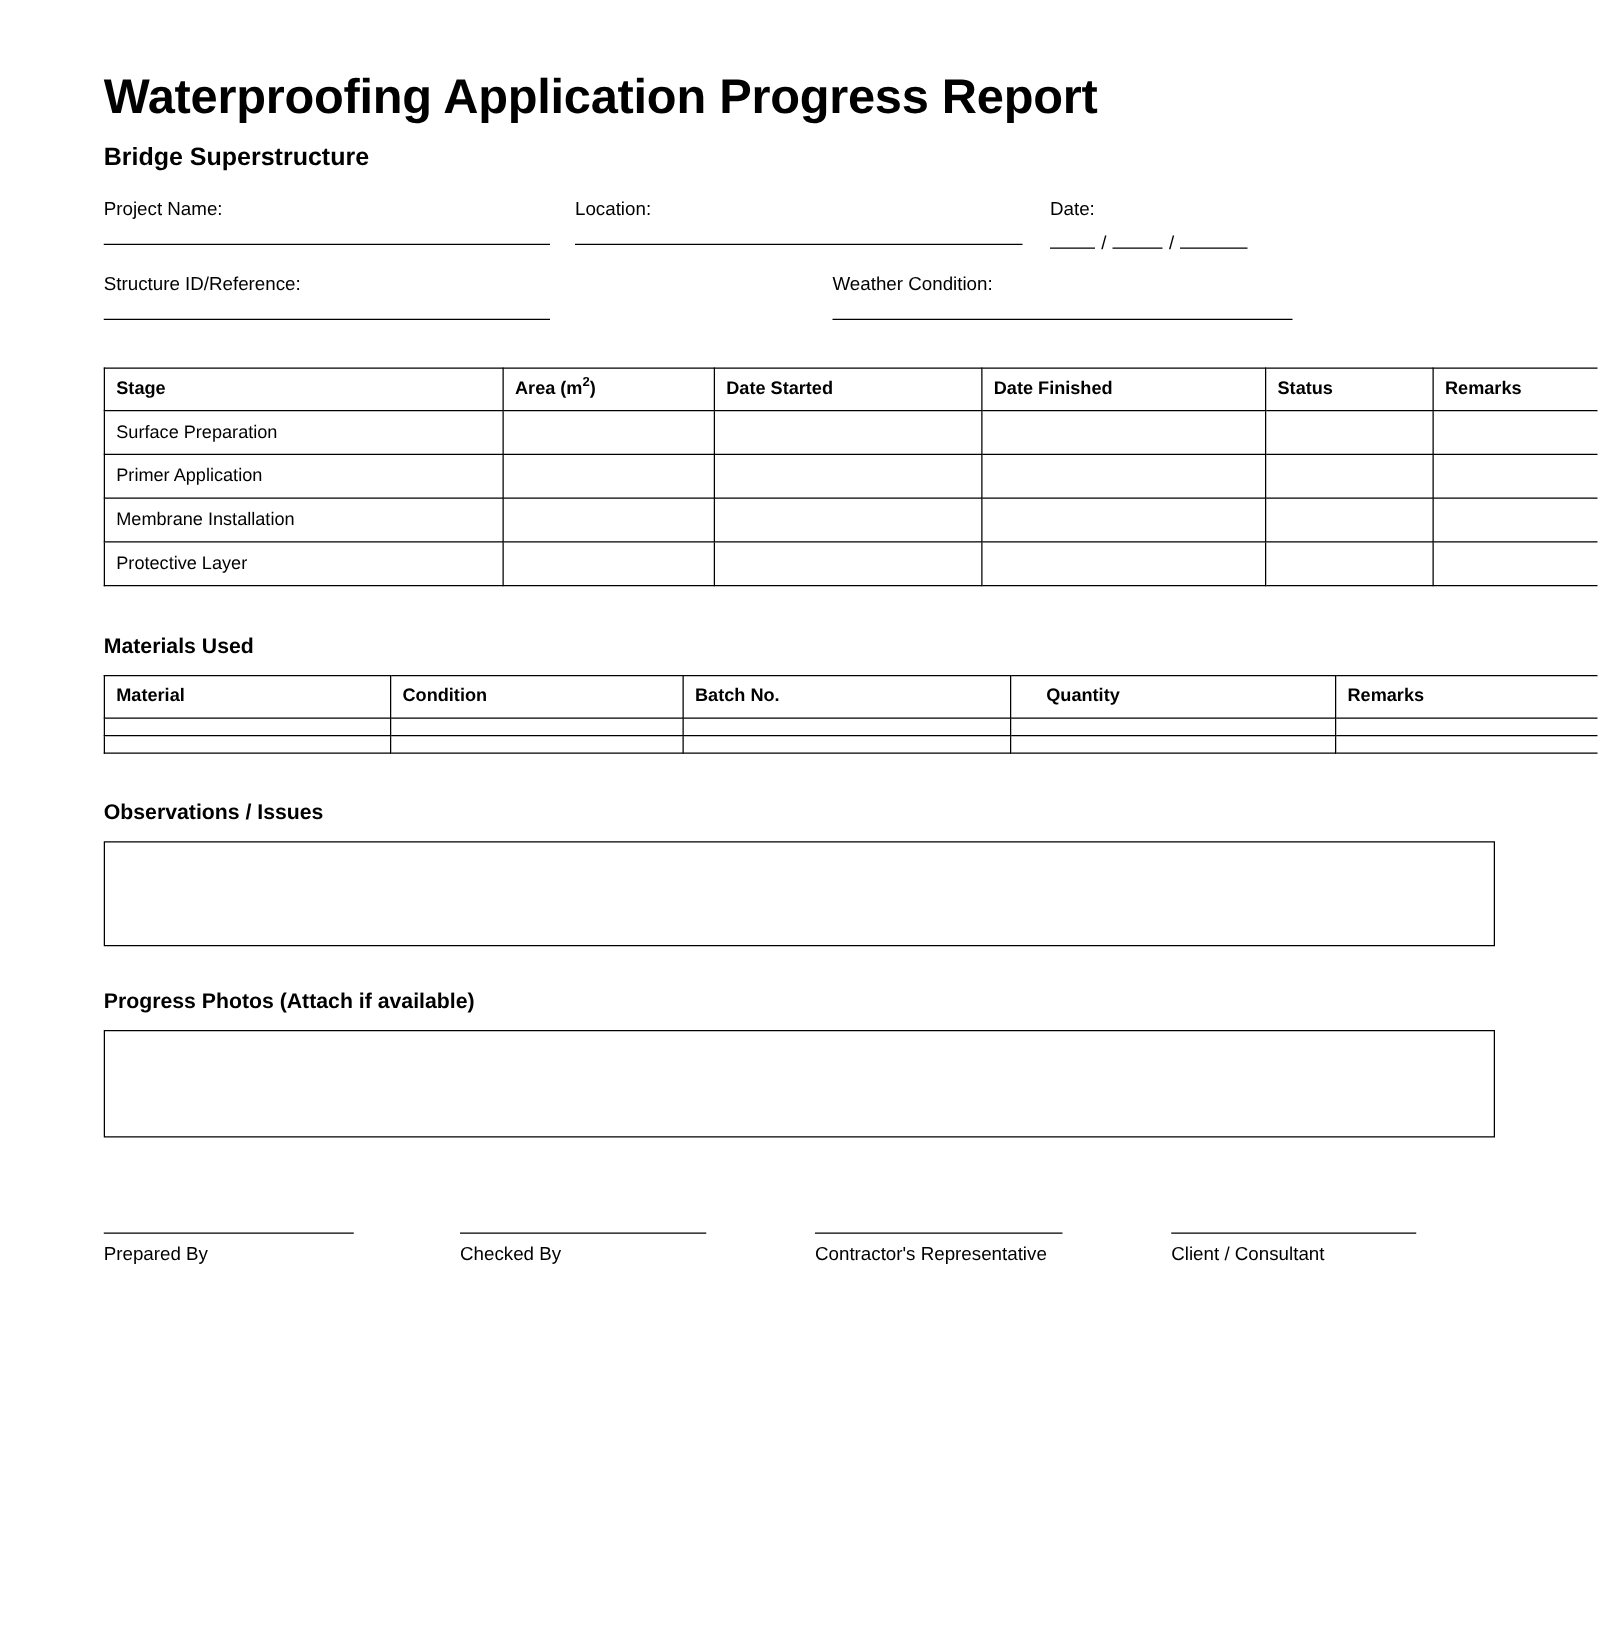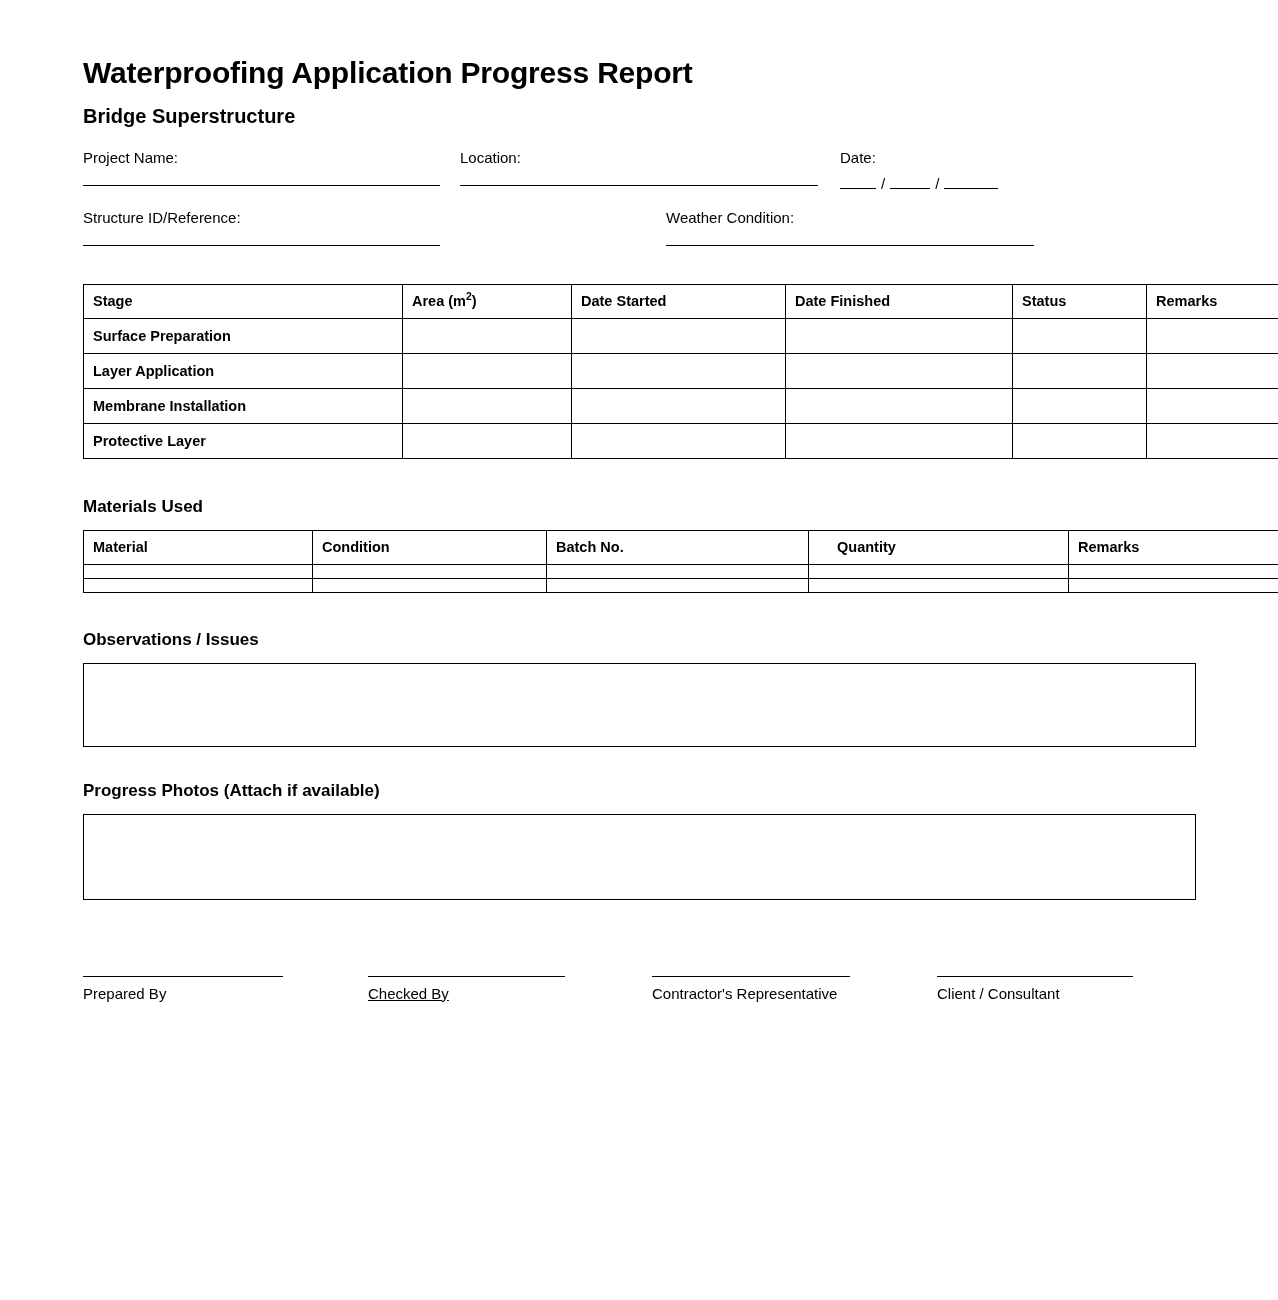--- a/index.html
+++ b/index.html
@@ -23,21 +23,21 @@
   }
   .content {
     position: absolute;
     left: 83px;
     top: 0;
     width: 1113px;
   }
 
   
   .doc-title {
-    font-size: 30px;
+    font-size: 39px;
     font-weight: bold;
     letter-spacing: -0.2px;
     margin: 0;
     padding-top: 56px;
     line-height: 1.15;
   }
   .doc-subtitle {
     font-size: 20px;
     font-weight: bold;
     margin: 0;
@@ -101,21 +101,21 @@
     vertical-align: middle;
     padding: 0 9px;
   }
   table.grid th {
     font-size: 14.5px;
     font-weight: bold;
     height: 33px;
   }
   table.grid td {
     font-size: 14.5px;
-    font-weight: bold;
+    font-weight: normal;
     height: 33px;
   }
   sup {
     font-size: 0.72em;
     vertical-align: super;
     line-height: 0;
   }
 
   
   #summary-table { width: 1113px; }
@@ -223,21 +223,21 @@
       <tbody>
         <tr>
           <td>Surface Preparation</td>
           <td></td>
           <td></td>
           <td></td>
           <td></td>
           <td></td>
         </tr>
         <tr>
-          <td>Layer Application</td>
+          <td>Primer Application</td>
           <td></td>
           <td></td>
           <td></td>
           <td></td>
           <td></td>
         </tr>
         <tr>
           <td>Membrane Installation</td>
           <td></td>
           <td></td>
@@ -292,21 +292,21 @@
     <div class="section-heading" style="margin-top:34px;">Progress Photos (Attach if available)</div>
     <div class="free-box" id="photos-box" style="margin-top:13px;"></div>
 
     <div class="sign-row" style="margin-top:76px;">
 
       <div class="sign-cell" style="left:0px; width:200px;">
         <div class="sign-rule"></div>
         <div class="sign-label">Prepared By</div>
       </div>
 
-      <div class="sign-cell" style="left:285px; width:197px;text-decoration:underline;">
+      <div class="sign-cell" style="left:285px; width:197px;">
         <div class="sign-rule"></div>
         <div class="sign-label">Checked By</div>
       </div>
 
       <div class="sign-cell" style="left:569px; width:198px;">
         <div class="sign-rule"></div>
         <div class="sign-label">Contractor's Representative</div>
       </div>
 
       <div class="sign-cell" style="left:854px; width:196px;">

